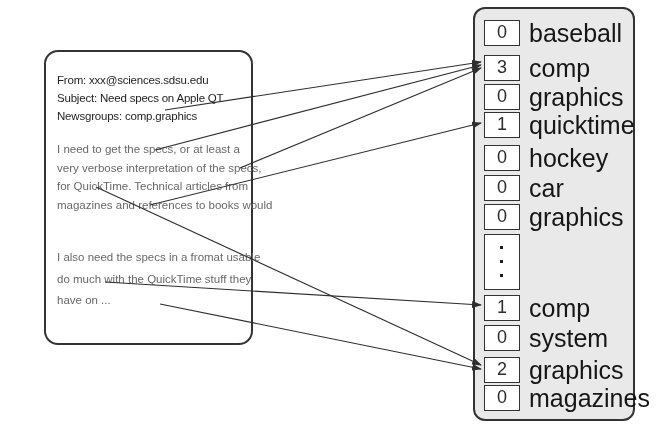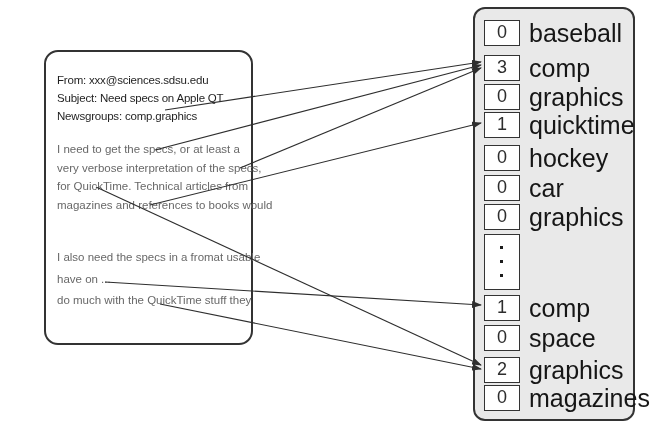--- a/index.html
+++ b/index.html
@@ -61,22 +61,22 @@
       <div>Newsgroups: comp.graphics</div>
     </div>
     <div class="msg-para" id="msg-para1">
       <div>I need to get the specs, or at least a</div>
       <div>very verbose interpretation of the specs,</div>
       <div>for QuickTime. Technical articles from</div>
       <div>magazines and references to books would</div>
     </div>
     <div class="msg-para" id="msg-para2">
       <div>I also need the specs in a fromat usable</div>
+      <div>do much with the QuickTime stuff they</div>
       <div>have on ...</div>
-      <div>do much with the QuickTime stuff they</div>
     </div>
   </div>
 
   <div id="vector-box">
       <div class="vec-row" style="top: 11px;">
         <div class="count-cell">0</div>
         <div class="word-label">baseball</div>
       </div>
       <div class="vec-row" style="top: 46px;">
         <div class="count-cell">3</div>
@@ -108,21 +108,21 @@
           <div class="dot" style="top: 25px;"></div>
           <div class="dot" style="top: 39px;"></div>
         </div>
       </div>
       <div class="vec-row" style="top: 286px;">
         <div class="count-cell">1</div>
         <div class="word-label">comp</div>
       </div>
       <div class="vec-row" style="top: 316px;">
         <div class="count-cell">0</div>
-        <div class="word-label">space</div>
+        <div class="word-label">system</div>
       </div>
       <div class="vec-row" style="top: 348px;">
         <div class="count-cell">2</div>
         <div class="word-label">graphics</div>
       </div>
       <div class="vec-row" style="top: 376px;">
         <div class="count-cell">0</div>
         <div class="word-label">magazines</div>
       </div>
     </div>

